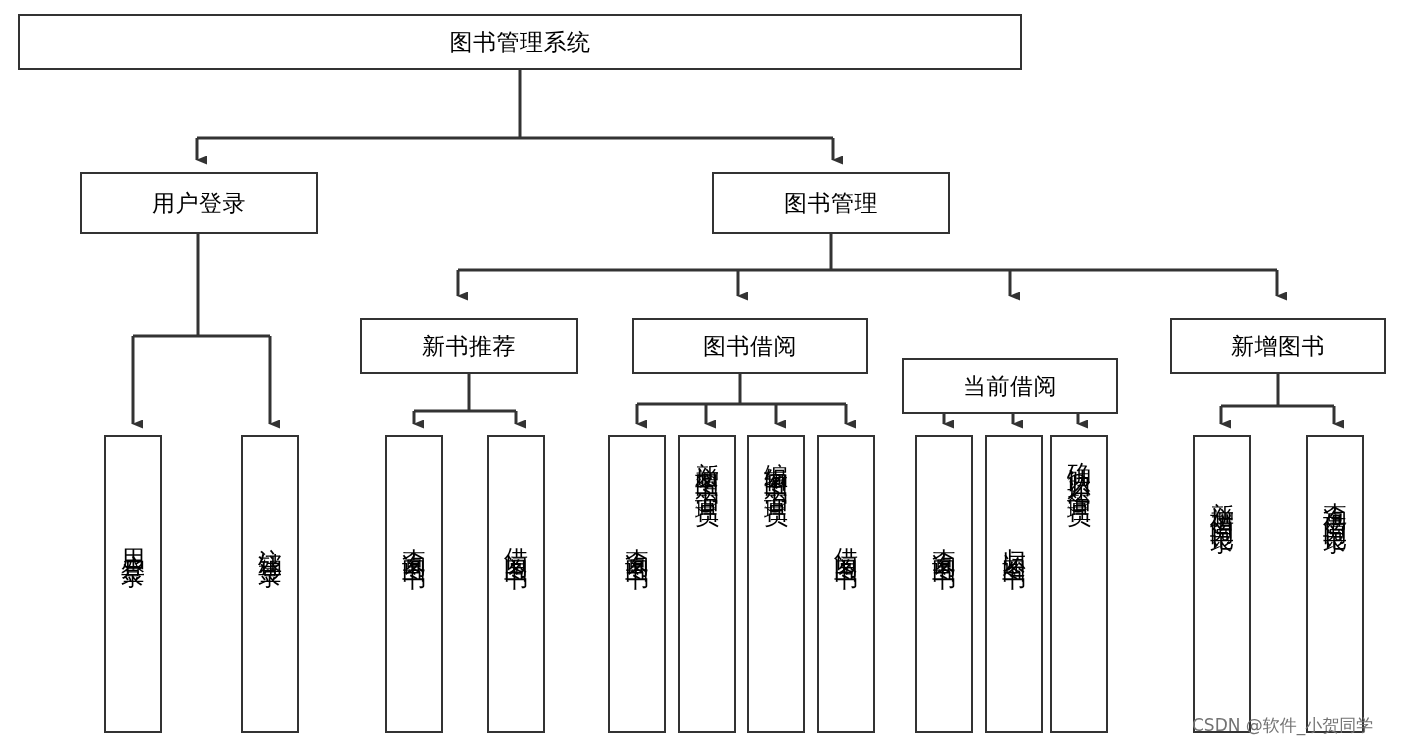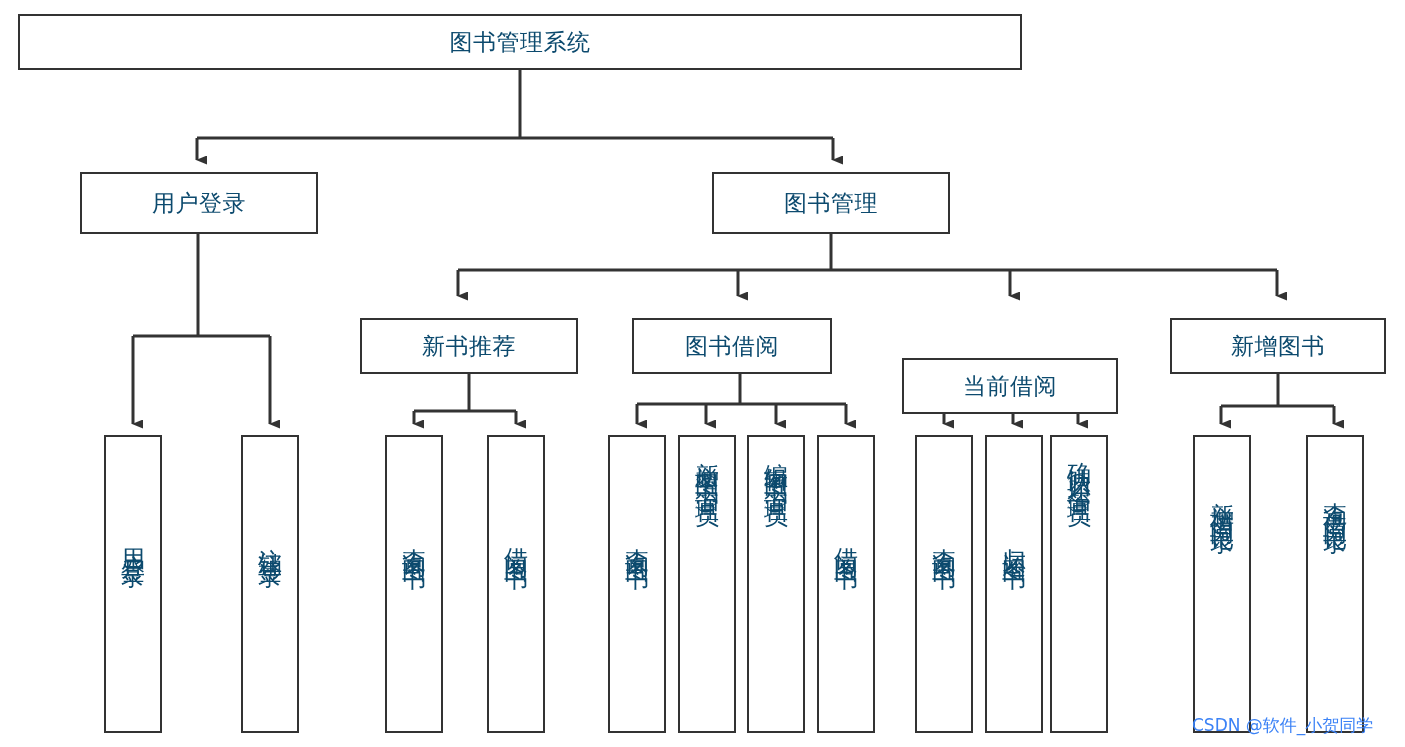--- a/index.html
+++ b/index.html
@@ -32,21 +32,21 @@
     position: absolute;
     box-sizing: border-box;
     background: #ffffff;
     border: 2px solid #333333;
     display: flex;
     align-items: center;
     justify-content: center;
     z-index: 2;
   }
   .node-label {
-    color: #0c4a6e;
+    color: #000000;
     line-height: 1.14;
     letter-spacing: 0.5px;
     white-space: pre;
     text-align: center;
   }
   
   .node.horiz .node-label {
     font-size: 23px;
   }
   .node.horiz.root .node-label {
@@ -62,21 +62,21 @@
     text-orientation: upright;
     font-size: 24px;
     line-height: 1;
     letter-spacing: 6px;
   }
   #watermark {
     position: absolute;
     left: 1192px;
     top: 714px;
     font-size: 17px;
-    color: #3b82f6;
+    color: #737373;
     white-space: nowrap;
     z-index: 5;
     font-family: "DejaVu Sans", "Liberation Sans", sans-serif;
   }
 </style>
 </head>
 <body>
 
 <div id="diagram-root">
 
@@ -137,21 +137,21 @@
   <div class="node horiz" style="left:80px; top:172px; width:238px; height:62px;">
     <span class="node-label">用户登录</span>
   </div>
   <div class="node horiz" style="left:712px; top:172px; width:238px; height:62px;">
     <span class="node-label">图书管理</span>
   </div>
 
   <div class="node horiz" style="left:360px; top:318px; width:218px; height:56px;">
     <span class="node-label">新书推荐</span>
   </div>
-  <div class="node horiz" style="left:632px; top:318px; width:200px; height:56px;">
+  <div class="node horiz" style="left:632px; top:318px; width:236px; height:56px;">
     <span class="node-label">图书借阅</span>
   </div>
   <div class="node horiz" style="left:902px; top:318px; width:216px; height:56px;margin-top:40px;">
     <span class="node-label">当前借阅</span>
   </div>
   <div class="node horiz" style="left:1170px; top:318px; width:216px; height:56px;">
     <span class="node-label">新增图书</span>
   </div>
 
   <div class="node vert" style="left:104px; top:435px; width:58px; height:298px; padding-top:92px;">

